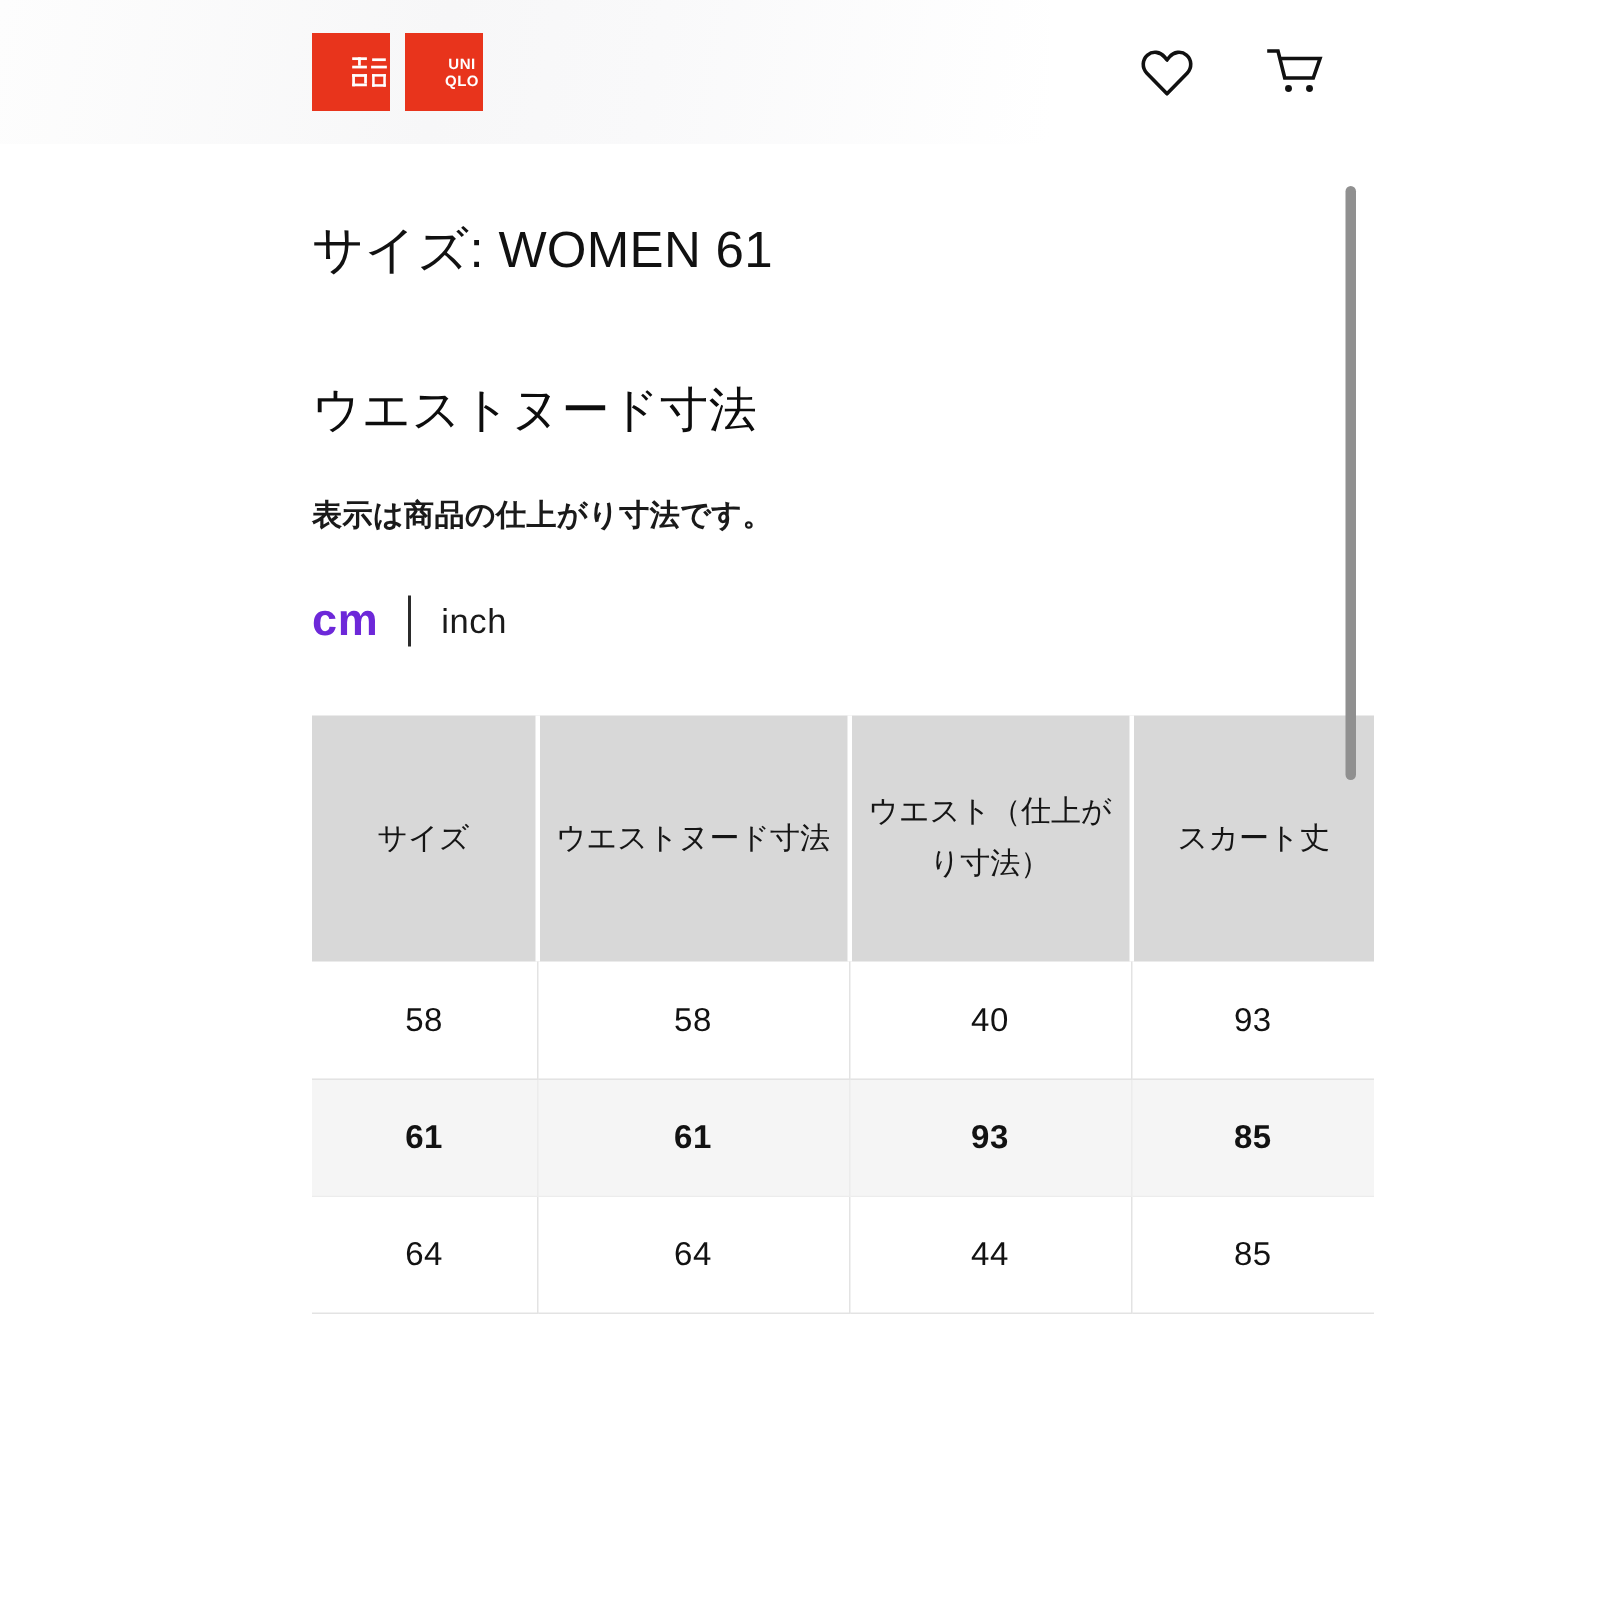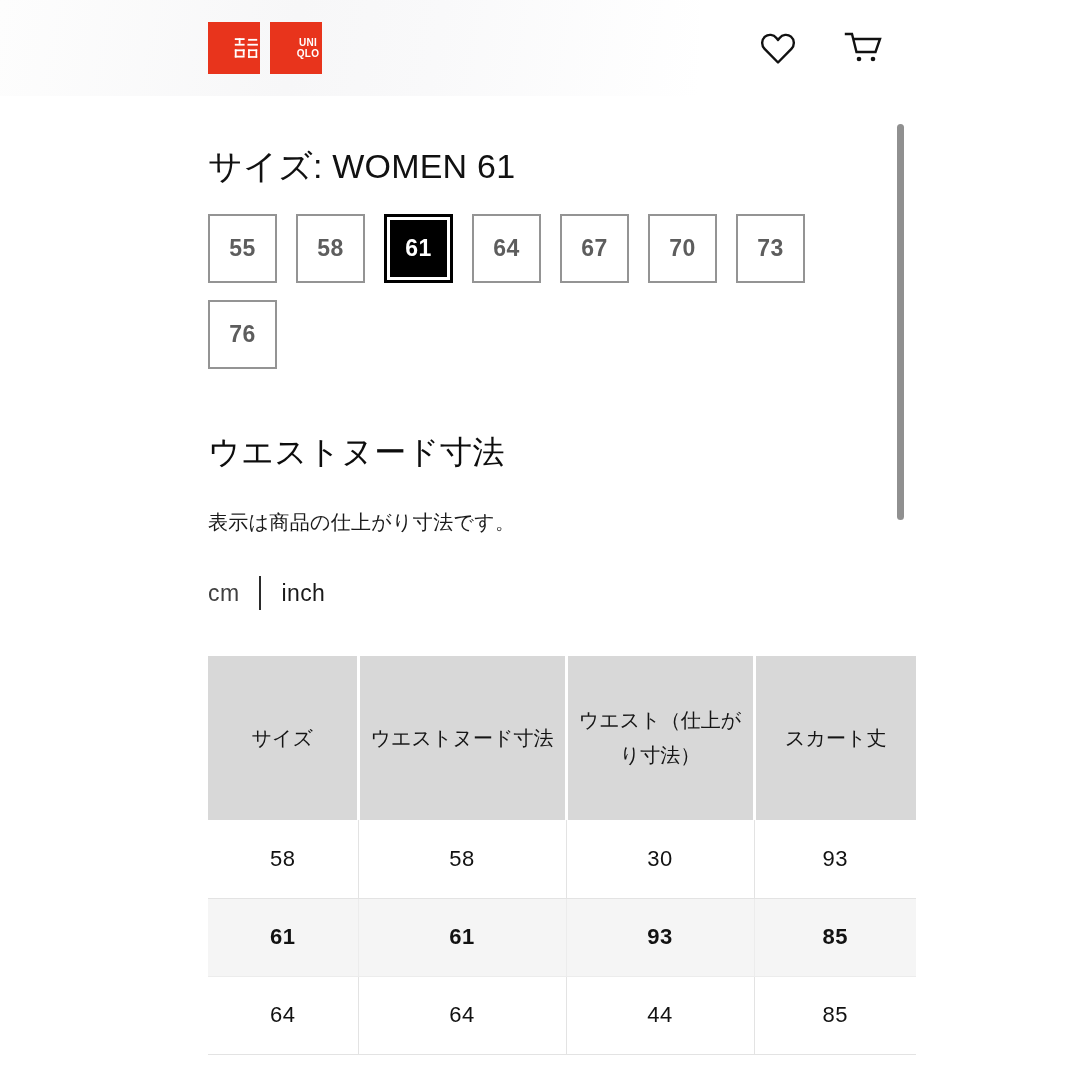--- a/index.html
+++ b/index.html
@@ -122,35 +122,35 @@
     padding: 62px 0 0 208px;
     font-size: 32px;
     font-weight: 400;
     letter-spacing: 0.5px;
     color: #0d0d0d;
   }
   .section-desc {
     margin: 0;
     padding: 34px 0 0 208px;
     font-size: 20px;
-    font-weight: 400;
+    font-weight: 700;
     color: #1a1a1a;
     letter-spacing: 0.3px;
   }
 
   .unit-row {
     padding: 40px 0 0 208px;
     display: flex;
     align-items: center;
     height: 34px;
   }
   .unit-cm {
-    font-size: 23px;
-    font-weight: 400;
-    color: #404040;
+    font-size: 30px;
+    font-weight: 700;
+    color: #6d28d9;
     letter-spacing: 0.4px;
   }
   .unit-divider {
     width: 2px;
     height: 34px;
     background: #2b2b2b;
     margin: 0 20px;
   }
   .unit-inch {
     font-size: 23px;
@@ -282,30 +282,20 @@
       </span>
     </div>
   </div>
 
 </div>
 
 <div class="content">
 
   <h2 class="size-title">サイズ: WOMEN 61</h2>
 
-  <div class="size-grid">
-    <div class="size-box">55</div>
-    <div class="size-box">58</div>
-    <div class="size-box selected">61</div>
-    <div class="size-box">64</div>
-    <div class="size-box">67</div>
-    <div class="size-box">70</div>
-    <div class="size-box">73</div>
-    <div class="size-box">76</div>
-  </div>
 
   <h3 class="section-title">ウエストヌード寸法</h3>
 
   <p class="section-desc">表示は商品の仕上がり寸法です。</p>
 
   <div class="unit-row">
     <span class="unit-cm">cm</span>
     <span class="unit-divider"></span>
     <span class="unit-inch">inch</span>
   </div>
@@ -317,21 +307,21 @@
           <th class="col-size">サイズ</th>
           <th class="col-2">ウエストヌード寸法</th>
           <th class="col-3">ウエスト（仕上がり寸法）</th>
           <th class="col-4">スカート丈</th>
         </tr>
       </thead>
       <tbody>
         <tr>
           <td>58</td>
           <td>58</td>
-          <td>30</td>
+          <td>40</td>
           <td>93</td>
         </tr>
         <tr class="highlight">
           <td>61</td>
           <td>61</td>
           <td>93</td>
           <td>85</td>
         </tr>
         <tr>
           <td>64</td>

